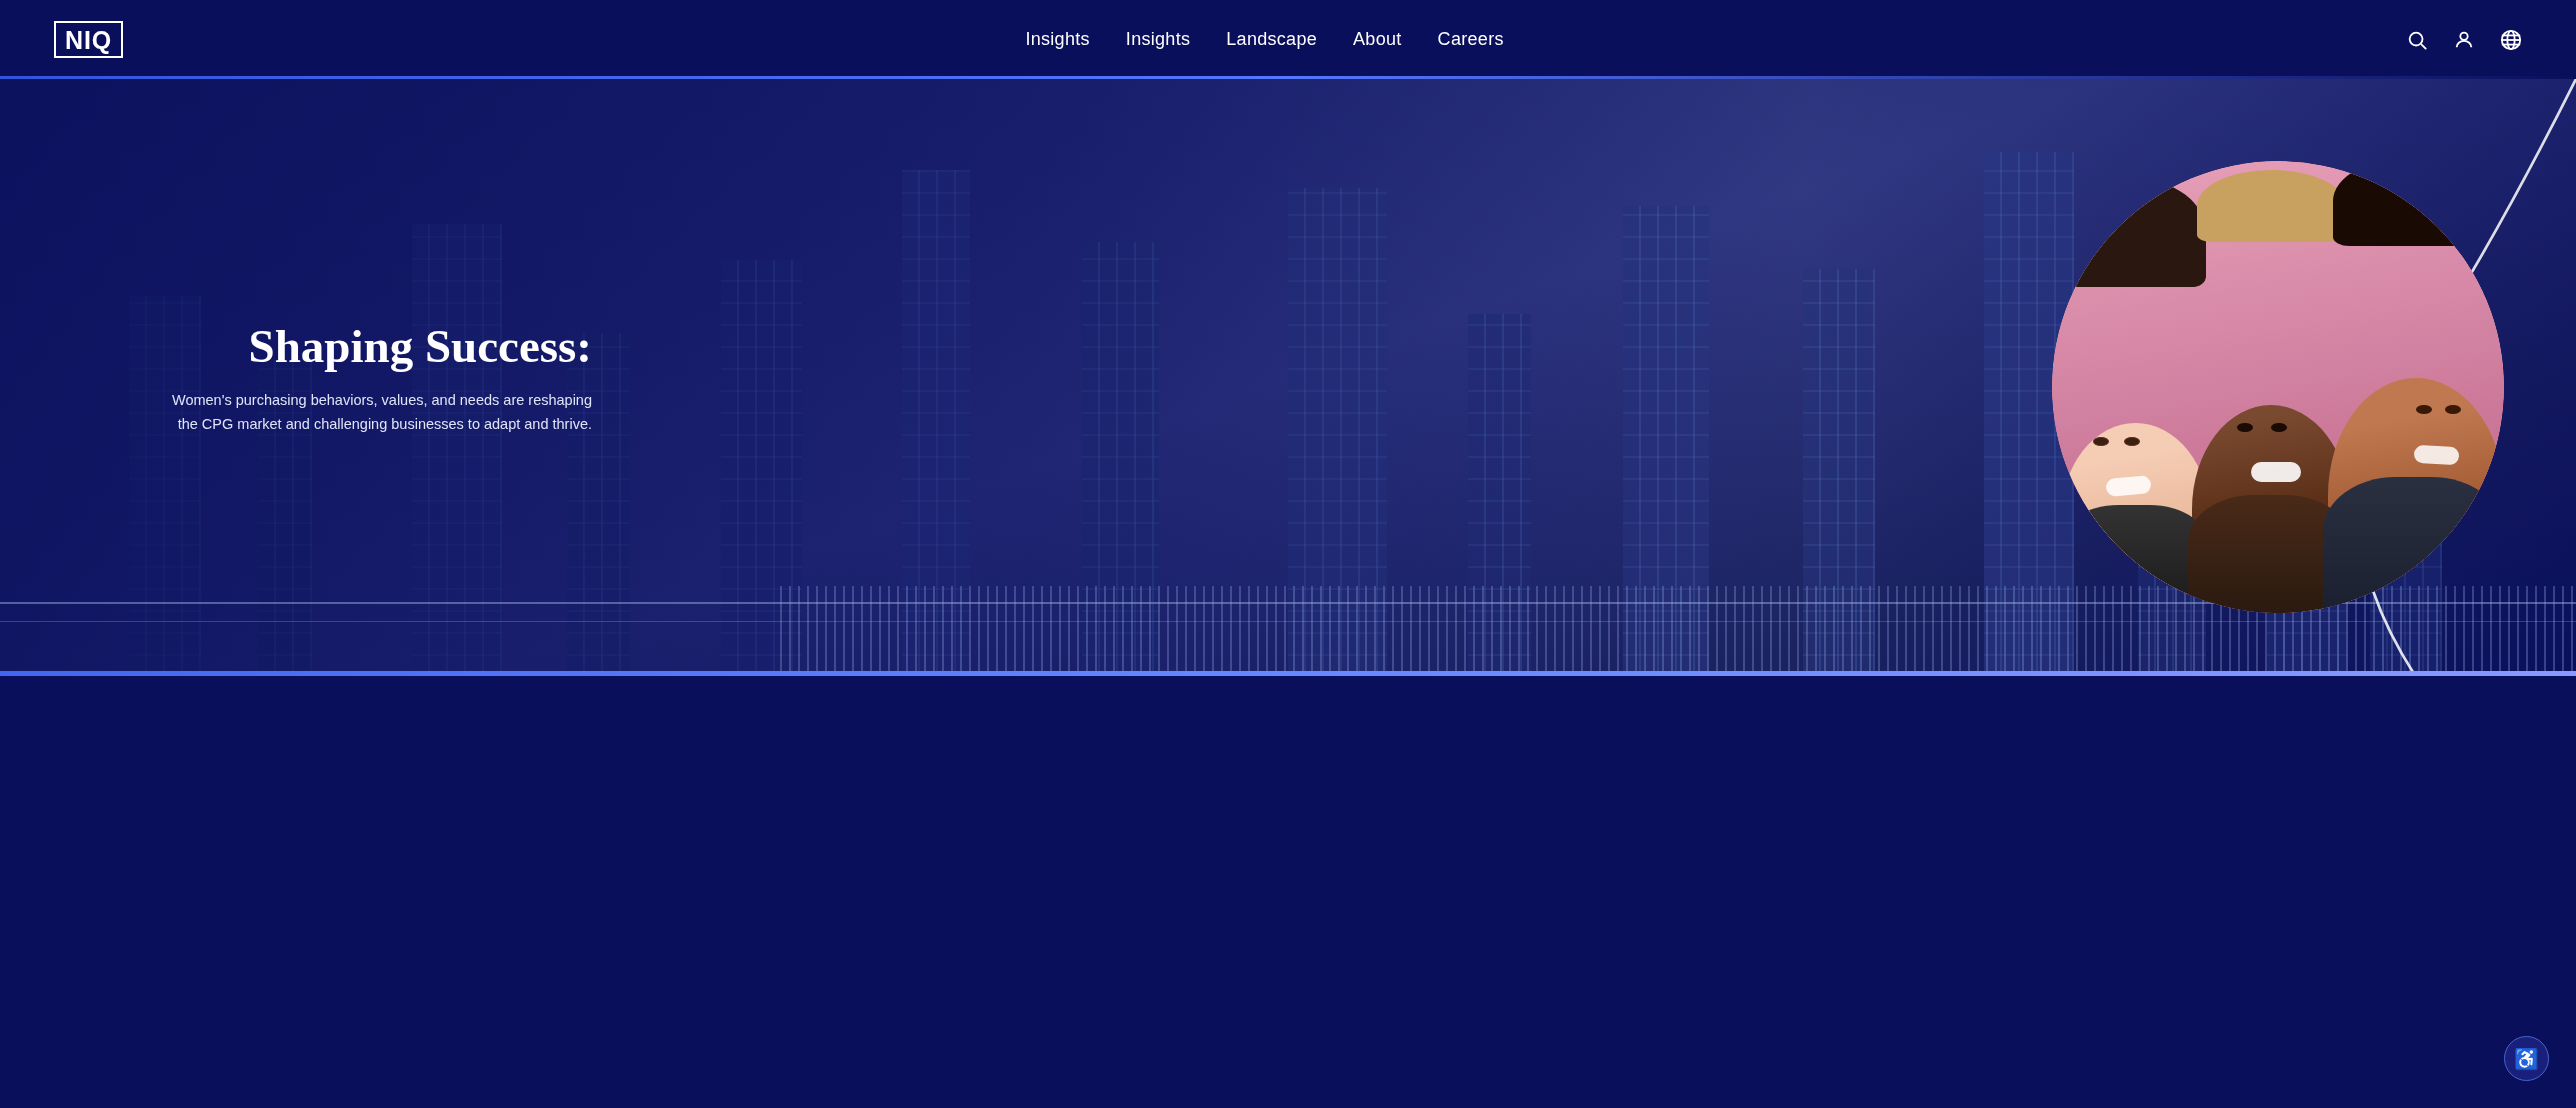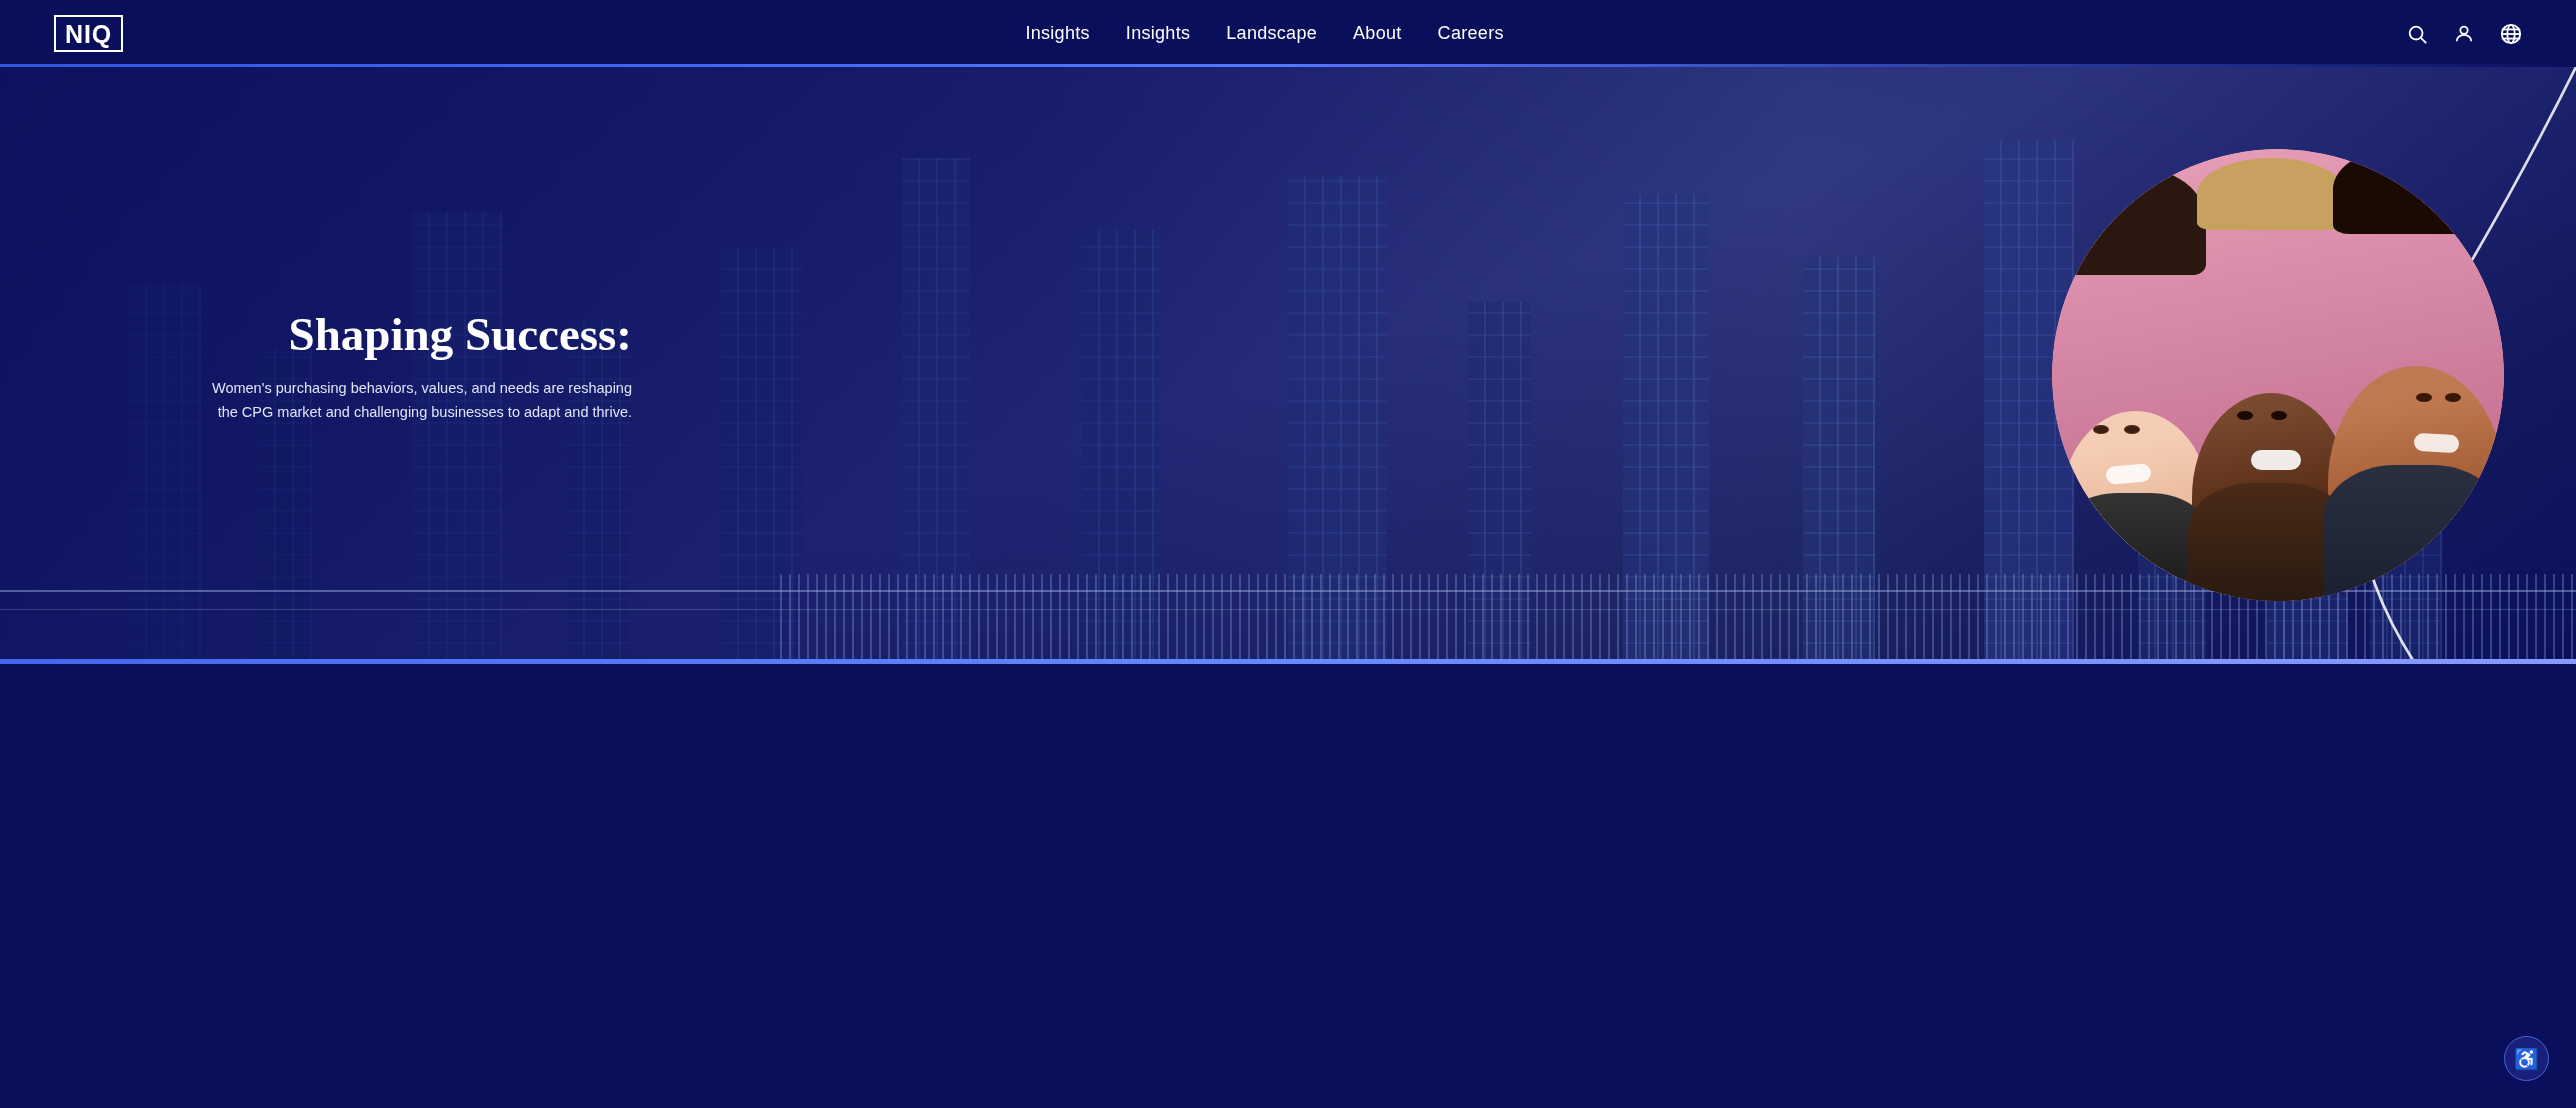--- a/index.html
+++ b/index.html
@@ -14,21 +14,21 @@
       overflow-x: hidden;
     }
 
     
     nav {
       background: #0a0f5c;
       display: flex;
       align-items: center;
       justify-content: space-between;
       padding: 0 54px;
-      height: 67px;
+      height: 79px;
       position: relative;
       z-index: 100;
     }
 
     .nav-logo {
       color: #ffffff;
       font-size: 25px;
       font-weight: 900;
       letter-spacing: 0.9px;
       cursor: pointer;
@@ -209,21 +209,20 @@
       line-height: 1.35;
       margin-bottom: 25px;
       font-family: 'Georgia', serif;
     }
 
     .hero-description {
       color: #e0e4f8;
       font-size: 14.5px;
       line-height: 1.65;
       max-width: 434px;
-      margin-left: 40px;
     }
 
     
     .circle-collage {
       position: absolute;
       right: 72px;
       top: 50%;
       transform: translateY(-48%);
       width: 452px;
       height: 452px;

